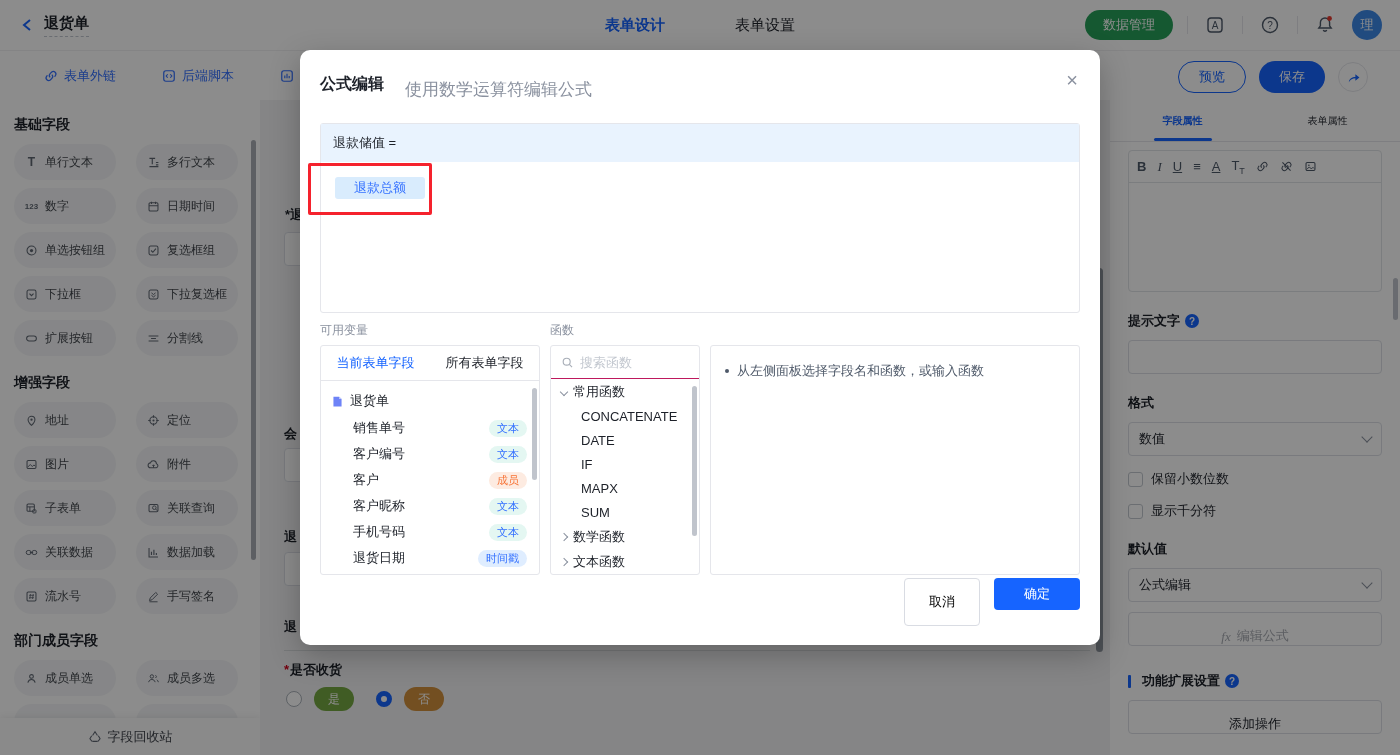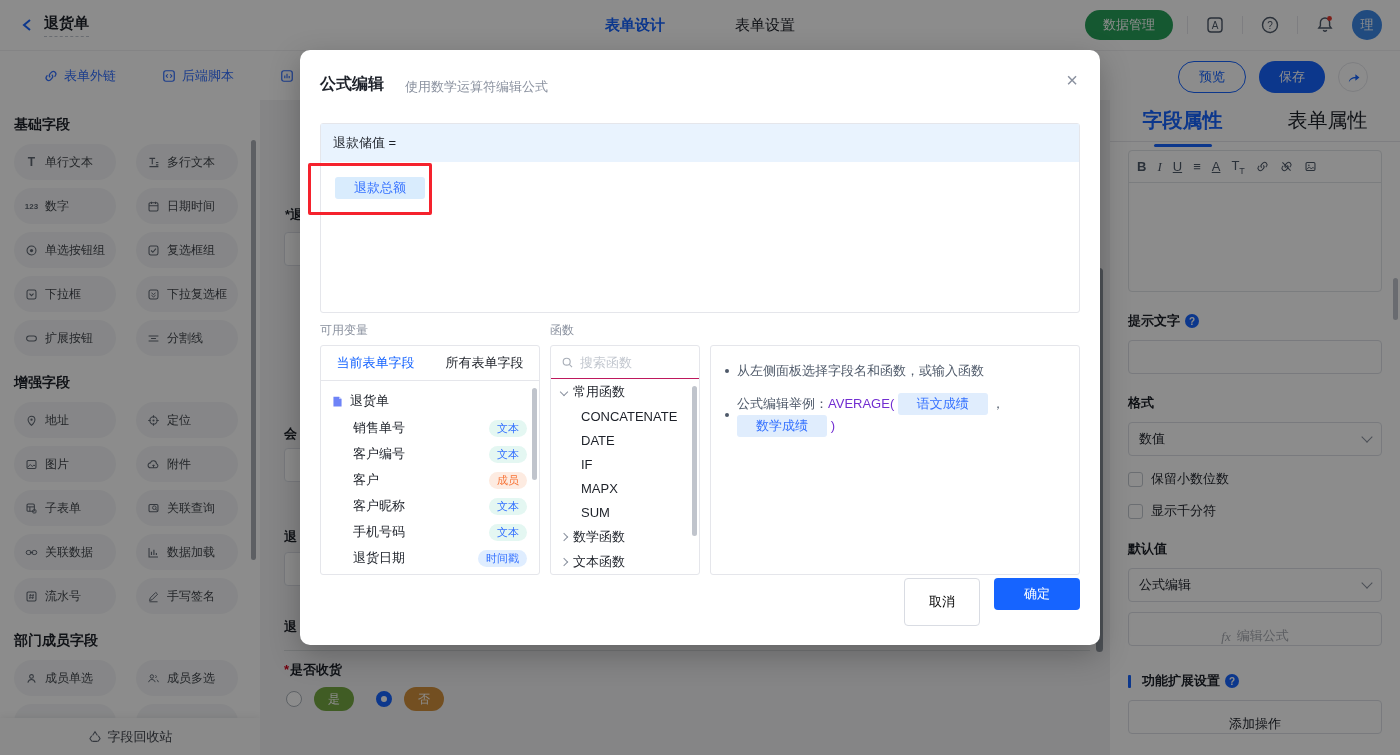--- a/index.html
+++ b/index.html
@@ -53,21 +53,21 @@
   .cv-divider { height:1px; background:#d8dadd; width:806px; }
   .radio { width:16px; height:16px; border-radius:50%; border:1.5px solid #aab0b8; background:#fff; }
   .radio.checked { border:5px solid #1664ff; }
   .opt-pill { height:24px; border-radius:12px; color:#fff; font-size:12px; display:inline-flex;
     align-items:center; padding:0 14px; }
   .canvas-scroll { left:1096px; top:268px; width:7px; height:384px; background:#8f959e; border-radius:4px; z-index:2; }
 
   
   .rightpanel { left:1110px; top:100px; width:290px; height:655px; background:#fff; z-index:1; }
   .rp-tabs { display:flex; height:42px; align-items:center; border-bottom:1px solid #e5e6eb; }
-  .rp-tab { flex:1; text-align:center; font-size:20px; position:relative; }
+  .rp-tab { flex:1; text-align:center; font-size:10px; position:relative; }
   .rp-tab.active { color:#1664ff; font-weight:bold; }
   .rp-tab.active::after { content:""; position:absolute; left:50%; transform:translateX(-50%); bottom:-13px;
     width:58px; height:3px; background:#1664ff; border-radius:2px; }
   .rp-body { padding:8px 18px 0 18px; }
   .editor-box { border:1px solid #e0e3e8; border-radius:4px; height:142px; }
   .editor-toolbar { height:32px; border-bottom:1px solid #e0e3e8; display:flex; align-items:center;
     padding:0 8px; gap:11px; color:#4e5969; font-size:13px; }
   .rp-label { font-size:13px; font-weight:bold; margin:20px 0 10px 0; display:flex; align-items:center; gap:5px; }
   .help-dot { width:14px; height:14px; border-radius:50%; background:#1664ff; color:#fff; font-size:10px;
     display:inline-flex; align-items:center; justify-content:center; }
@@ -82,21 +82,21 @@
     font-size:13px; display:flex; align-items:flex-end; justify-content:center; gap:6px; }
   .rp-btn.dim { color:#a8abb2; }
   .barlabel::before { content:""; display:inline-block; width:3px; height:13px; background:#1664ff; margin-right:6px; border-radius:1px; }
   .rp-scroll { left:1393px; top:278px; width:5px; height:42px; background:#c0c4cc; border-radius:3px; z-index:2; }
 
   
   .overlay { left:0; top:0; width:1400px; height:755px; background:rgba(0,0,0,.45); z-index:10; }
   .modal { left:300px; top:50px; width:800px; height:595px; background:#fff; border-radius:10px;
     box-shadow:0 10px 30px rgba(0,0,0,.25); z-index:20; }
   .m-title { position:absolute; left:20px; top:24px; font-size:16px; font-weight:bold; }
-  .m-sub { position:absolute; left:105px; top:28px; font-size:13px; color:#8a919f; }
+  .m-sub { position:absolute; left:105px; top:28px; font-size:17px; color:#8a919f; }
   .m-close { position:absolute; right:22px; top:20px; font-size:20px; color:#8a919f; line-height:1; }
   .formula-panel { position:absolute; left:20px; top:73px; width:760px; height:190px; border:1px solid #e5e6eb; border-radius:3px; }
   .formula-head { height:38px; background:#e9f3fe; display:flex; align-items:center; padding-left:12px; font-size:13px; }
   .ftag { display:inline-block; background:#d9ecfd; color:#3370ff; font-size:13px; padding:2px 19px; border-radius:3px; }
   .m-sec-label { position:absolute; font-size:12px; color:#8a919f; }
   .m-panel { position:absolute; top:295px; height:230px; border:1px solid #e5e6eb; border-radius:3px; background:#fff; overflow:hidden; }
   .vtabs { display:flex; height:35px; border-bottom:1px solid #e5e6eb; font-size:13px; }
   .vtab { flex:1; display:flex; align-items:center; justify-content:center; }
   .vtab.active { color:#1664ff; }
   .vrow { display:flex; align-items:center; height:26px; font-size:13px; padding:0 12px 0 32px; justify-content:space-between; }
@@ -607,30 +607,20 @@
         <span>文本函数</span>
       </div>
     <div class="v-scroll" style="top:40px; height:150px;"></div>
   </div>
 
   <div class="m-panel" style="left:410px; width:370px; padding:16px 14px;">
     <div class="help-line">
       <span class="bullet"></span>
       <span>从左侧面板选择字段名和函数，或输入函数</span>
     </div>
-    <div class="help-line">
-      <span class="bullet"></span>
-      <span>
-        <span>公式编辑举例：</span><span class="fn-purple">AVERAGE(</span>
-        <span class="ftag" style="background:#e0edfd;">语文成绩</span>
-        <span>，</span>
-        <span class="ftag" style="background:#e0edfd;">数学成绩</span>
-        <span class="fn-purple">)</span>
-      </span>
-    </div>
   </div>
 
   <div class="m-footer">
     <button class="btn-cancel">取消</button>
     <button class="btn-confirm">确定</button>
   </div>
 </div>
 
 <div class="abs redbox"></div>
 

